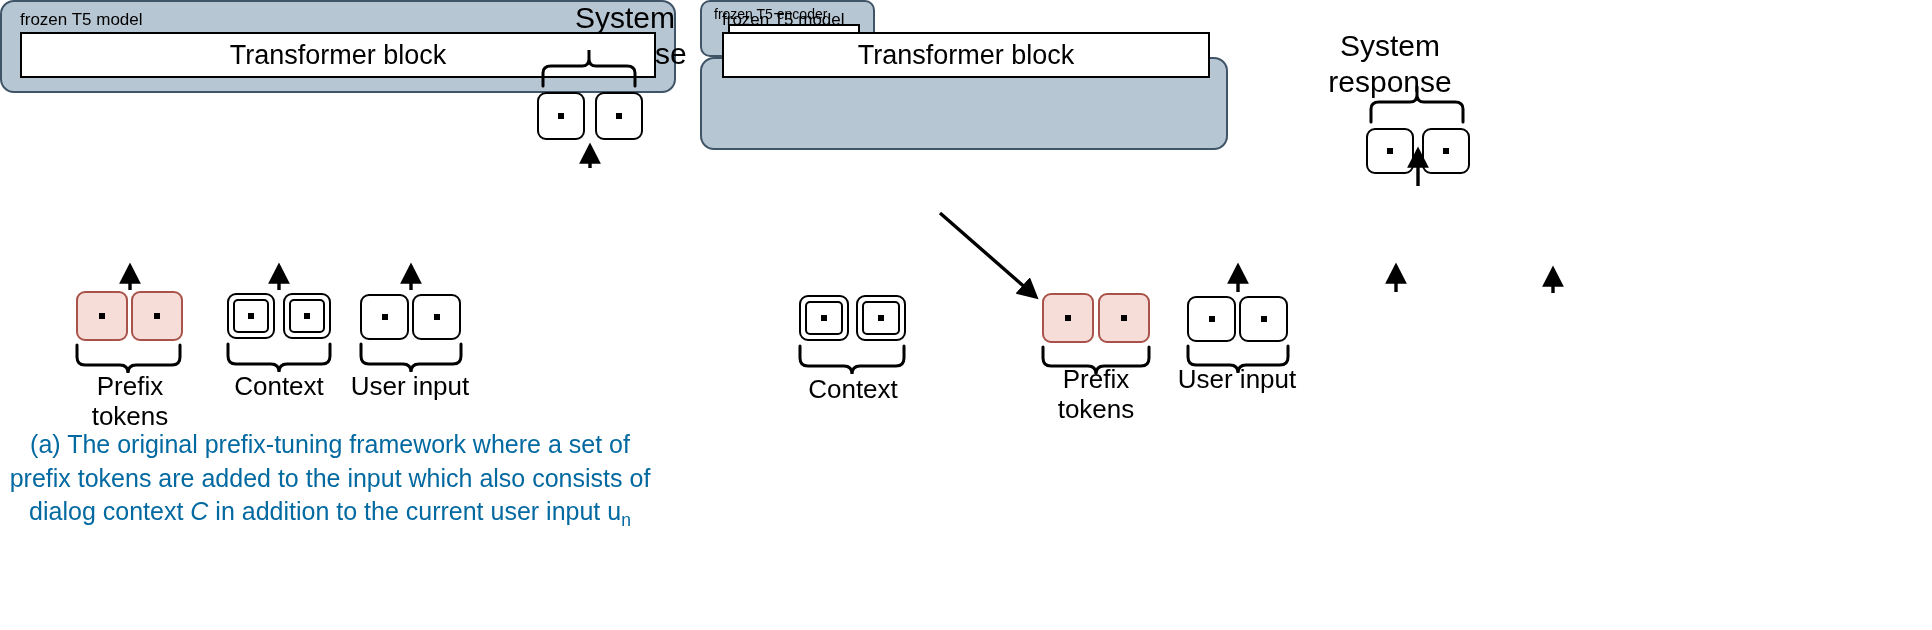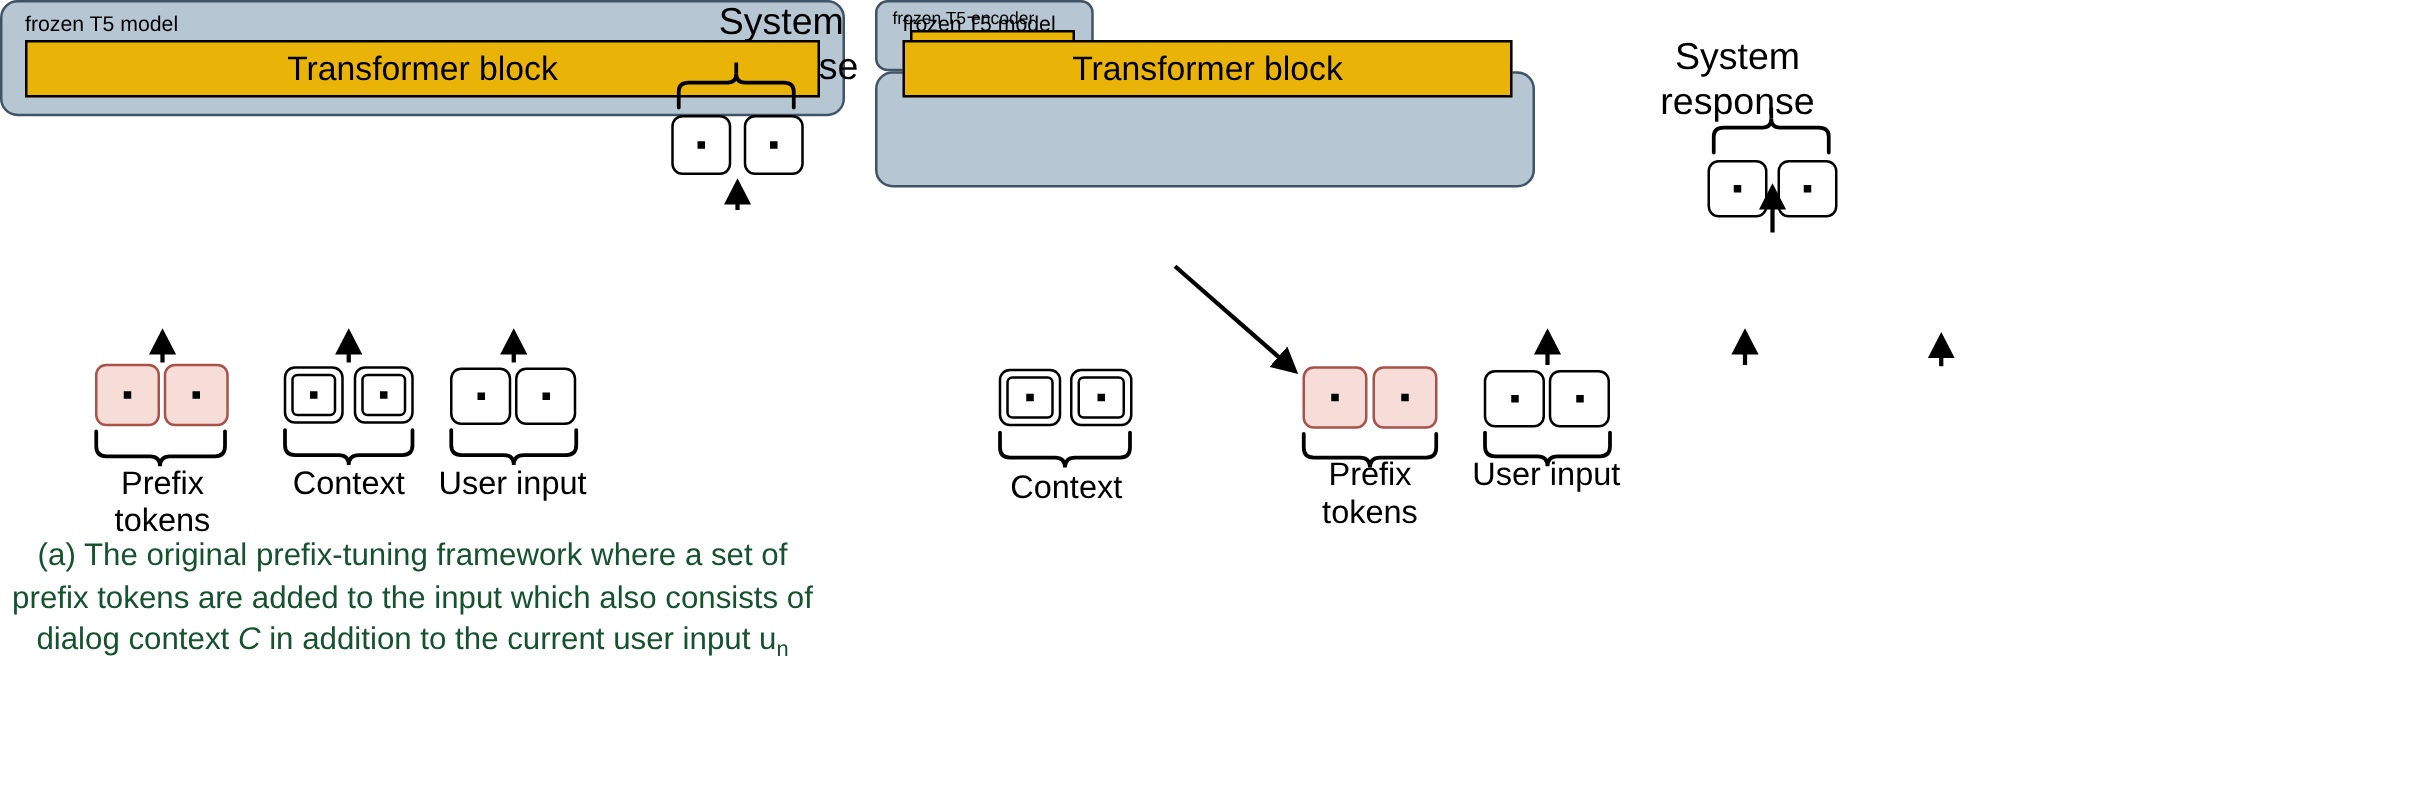--- a/index.html
+++ b/index.html
@@ -39,21 +39,21 @@
   .model-label {
     position: absolute;
     font-size: 17px;
     line-height: 1;
     color: #000;
     white-space: nowrap;
   }
   .model-label.tiny { font-size: 14px; }
   .inner-block {
     position: absolute;
-    background: #eab308;
+    background: #ffffff;
     border: 2.5px solid #000000;
     box-sizing: border-box;
     display: flex;
     align-items: center;
     justify-content: center;
     font-size: 27px;
     color: #000;
     white-space: nowrap;
   }
   .inner-block.tiny { font-size: 15px; border-width: 2px; }
@@ -107,21 +107,21 @@
     white-space: pre-line;
     color: #000;
   }
 
   
   .fig-caption {
     position: absolute;
     font-size: 25px;
     line-height: 1.34;
     text-align: center;
-    color: #14532d;
+    color: #0369a1;
   }
   .fig-caption .it { font-style: italic; }
   .fig-caption sub { font-size: 0.7em; }
 
   
   .overlay {
     position: absolute;
     left: 0; top: 0;
     width: 1932px; height: 630px;
     pointer-events: none;

